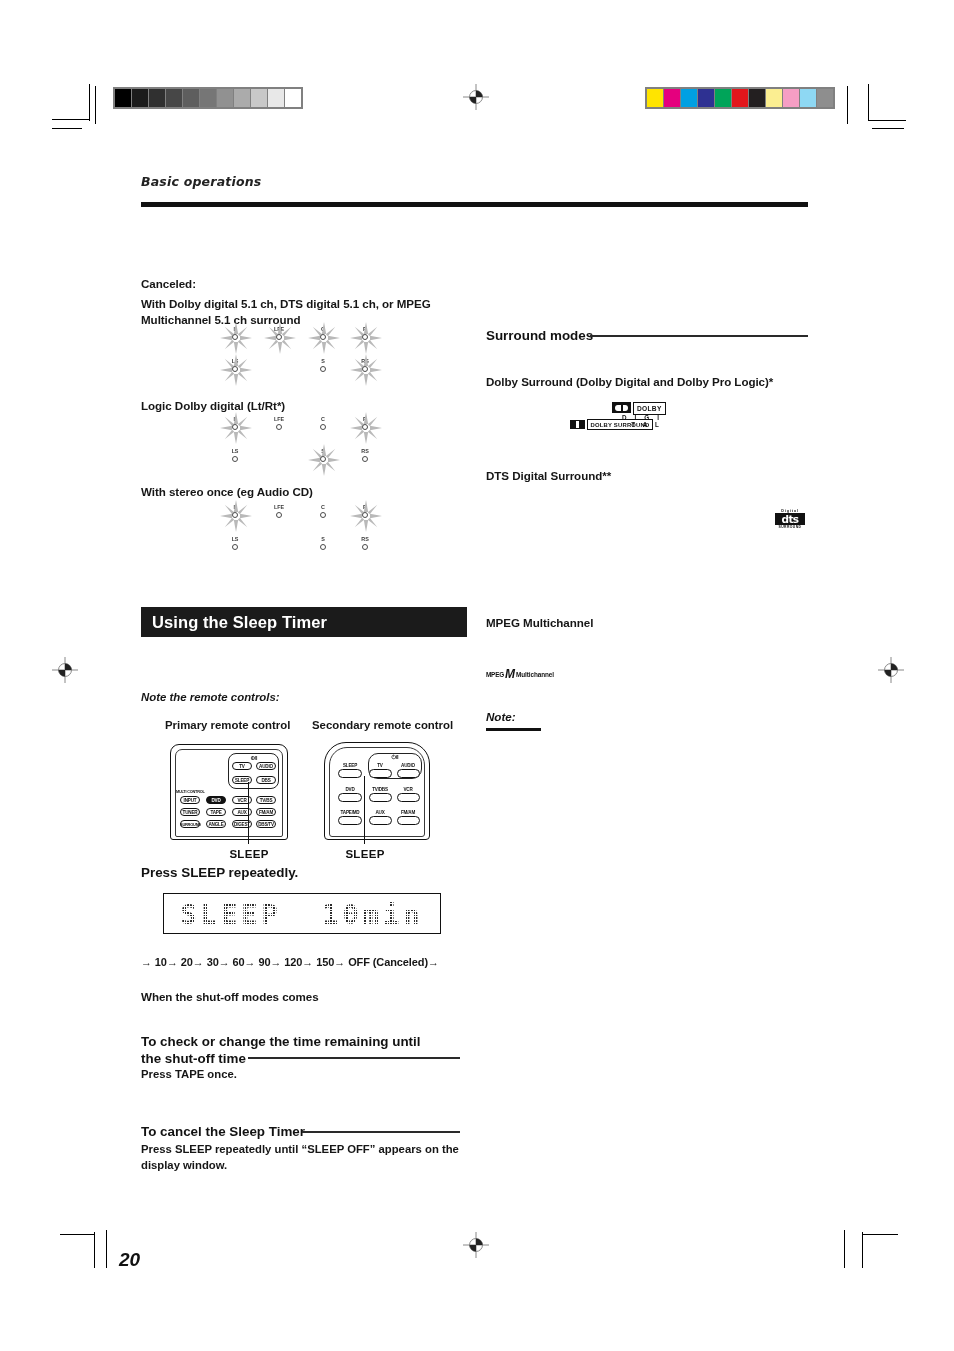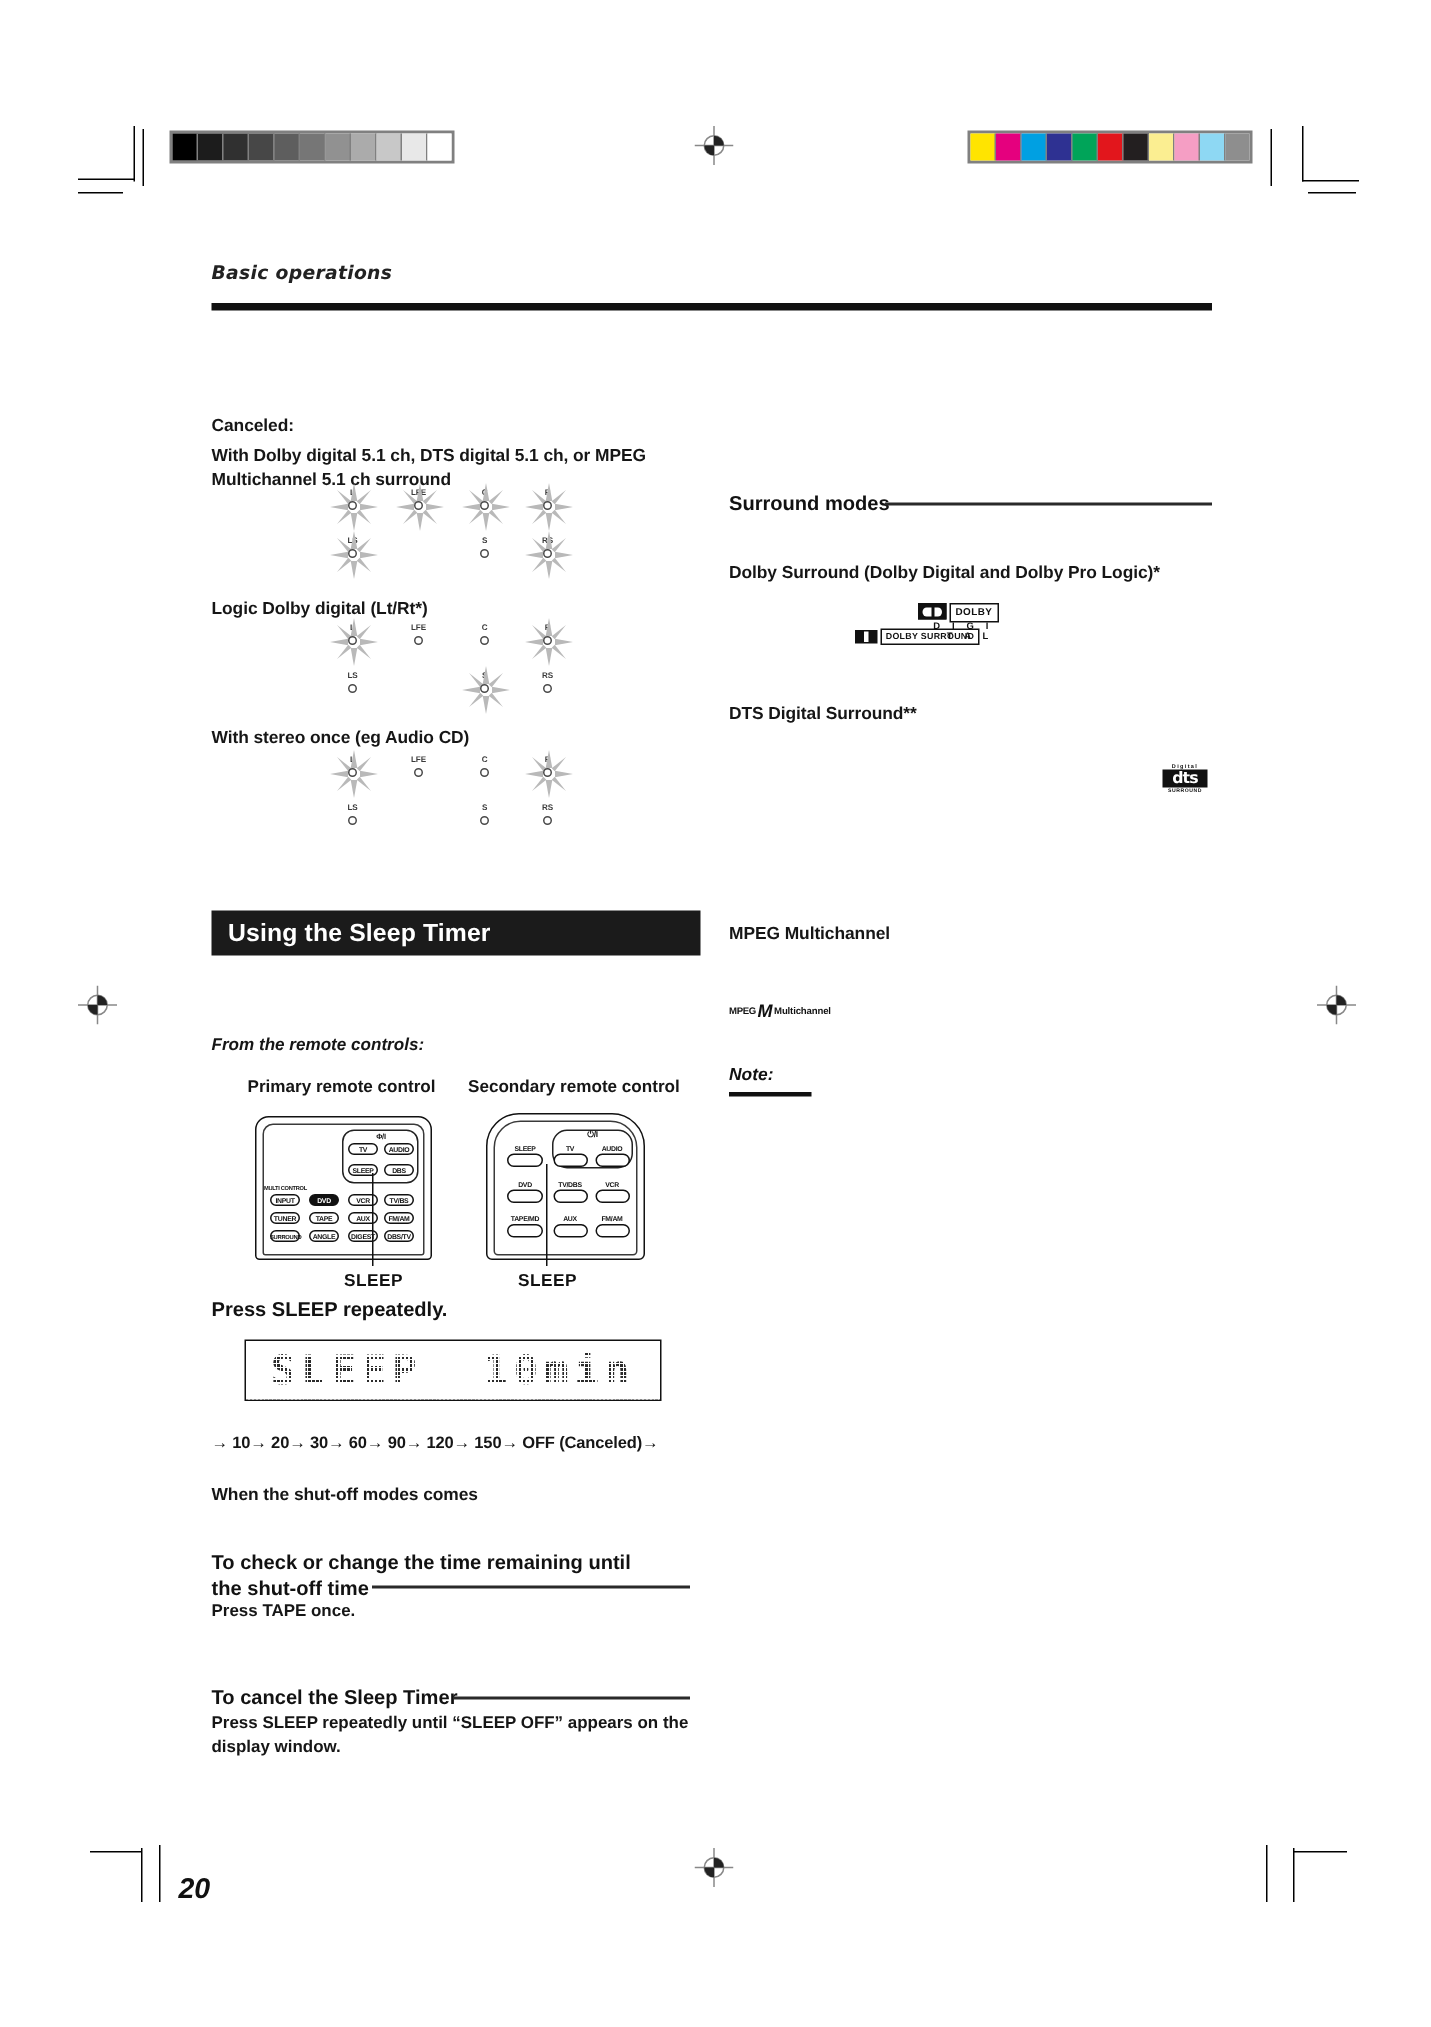--- a/index.html
+++ b/index.html
@@ -761,21 +761,21 @@
       <div class="spk" style="left: 130px; top: 32px;">
         <div class="lbl">RS</div>
         <div class="ring"></div>
       </div>
     </div>
 
   <div class="banner" style="left:141px; top:607px; width:326px; height:30px;">
     <span>Using the Sleep Timer</span>
   </div>
 
-  <div class="italic-t" style="left:141px; top:691px;">From the remote controls:</div>
+  <div class="italic-t" style="left:141px; top:691px;">Note the remote controls:</div>
 
   <div class="remote-cap" style="left:165px; top:719px;">Primary remote control</div>
   <div class="remote-cap" style="left:312px; top:719px;">Secondary remote control</div>
 
   <div class="remote" style="left:168px; top:744px; width:122px; height:100px;">
     <div class="rbody" style="left:2px; top:0; width:118px; height:96px;"></div>
     <div class="rinner" style="left:7px; top:5px; width:108px; height:88px;"></div>
 
     <div class="rgroup" style="left:60px; top:9px; width:51px; height:36px;"></div>
     <div class="rbtn-lbl" style="left:70px; top:11px; width:32px; font-size:5px;">Φ/I</div>

